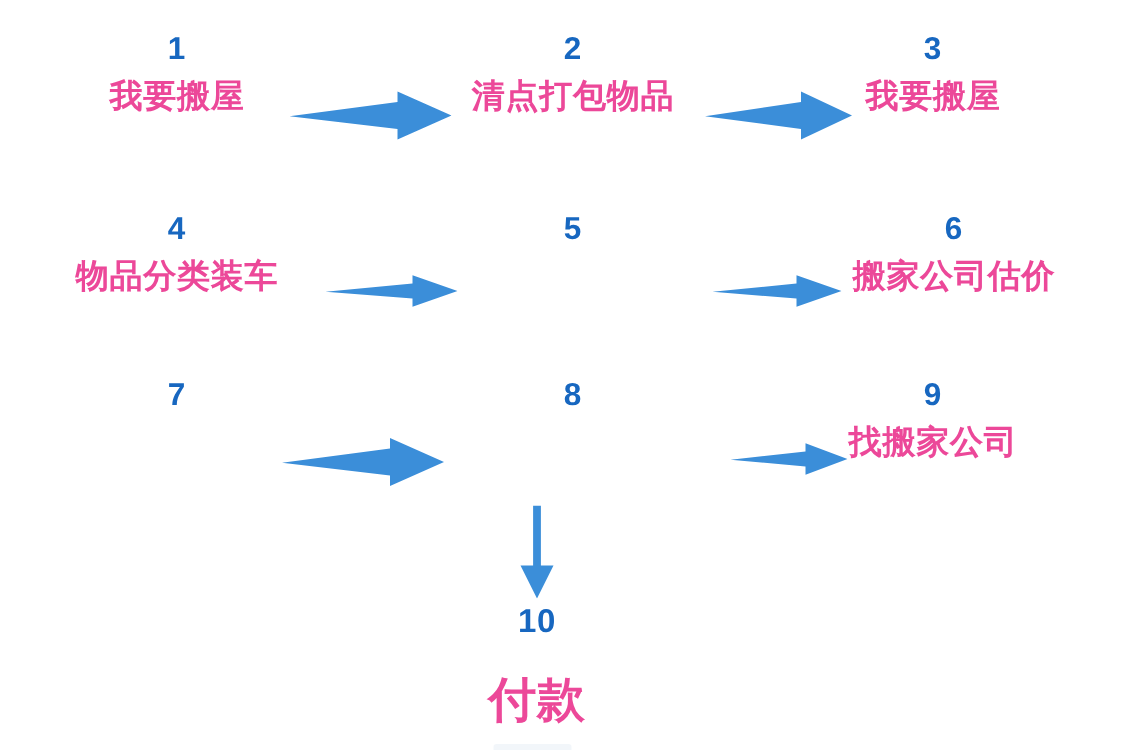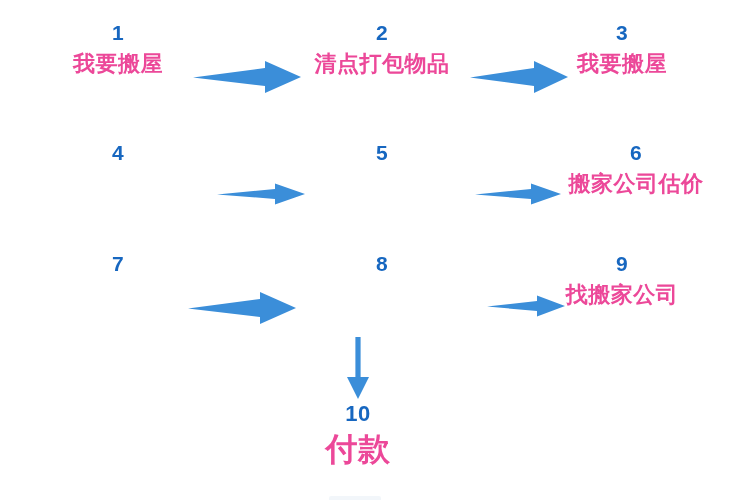--- a/index.html
+++ b/index.html
@@ -38,21 +38,21 @@
   .step-label {
     margin-top: 9px;
     font-size: 22px;
     font-weight: bold;
     color: #ec4899;
     line-height: 1.05;
     letter-spacing: 0.5px;
   }
   .step.final .step-label {
     font-size: 32px;
-    margin-top: 8px;
+    margin-top: 25px;
   }
   .step.final .step-number {
     font-size: 22px;
   }
 
   
   .arrow {
     position: absolute;
     line-height: 0;
   }
@@ -86,20 +86,21 @@
     <div class="step-label">清点打包物品</div>
   </div>
 
   <div class="step" style="left:622px; top:22px;">
     <div class="step-number">3</div>
     <div class="step-label">我要搬屋</div>
   </div>
 
   <div class="step" style="left:118px; top:142px;">
     <div class="step-number">4</div>
+    <div class="step-label">物品分类装车</div>
   </div>
 
   <div class="step" style="left:382px; top:142px;">
     <div class="step-number">5</div>
   </div>
 
   <div class="step" style="left:636px; top:142px;">
     <div class="step-number">6</div>
     <div class="step-label">搬家公司估价</div>
   </div>

